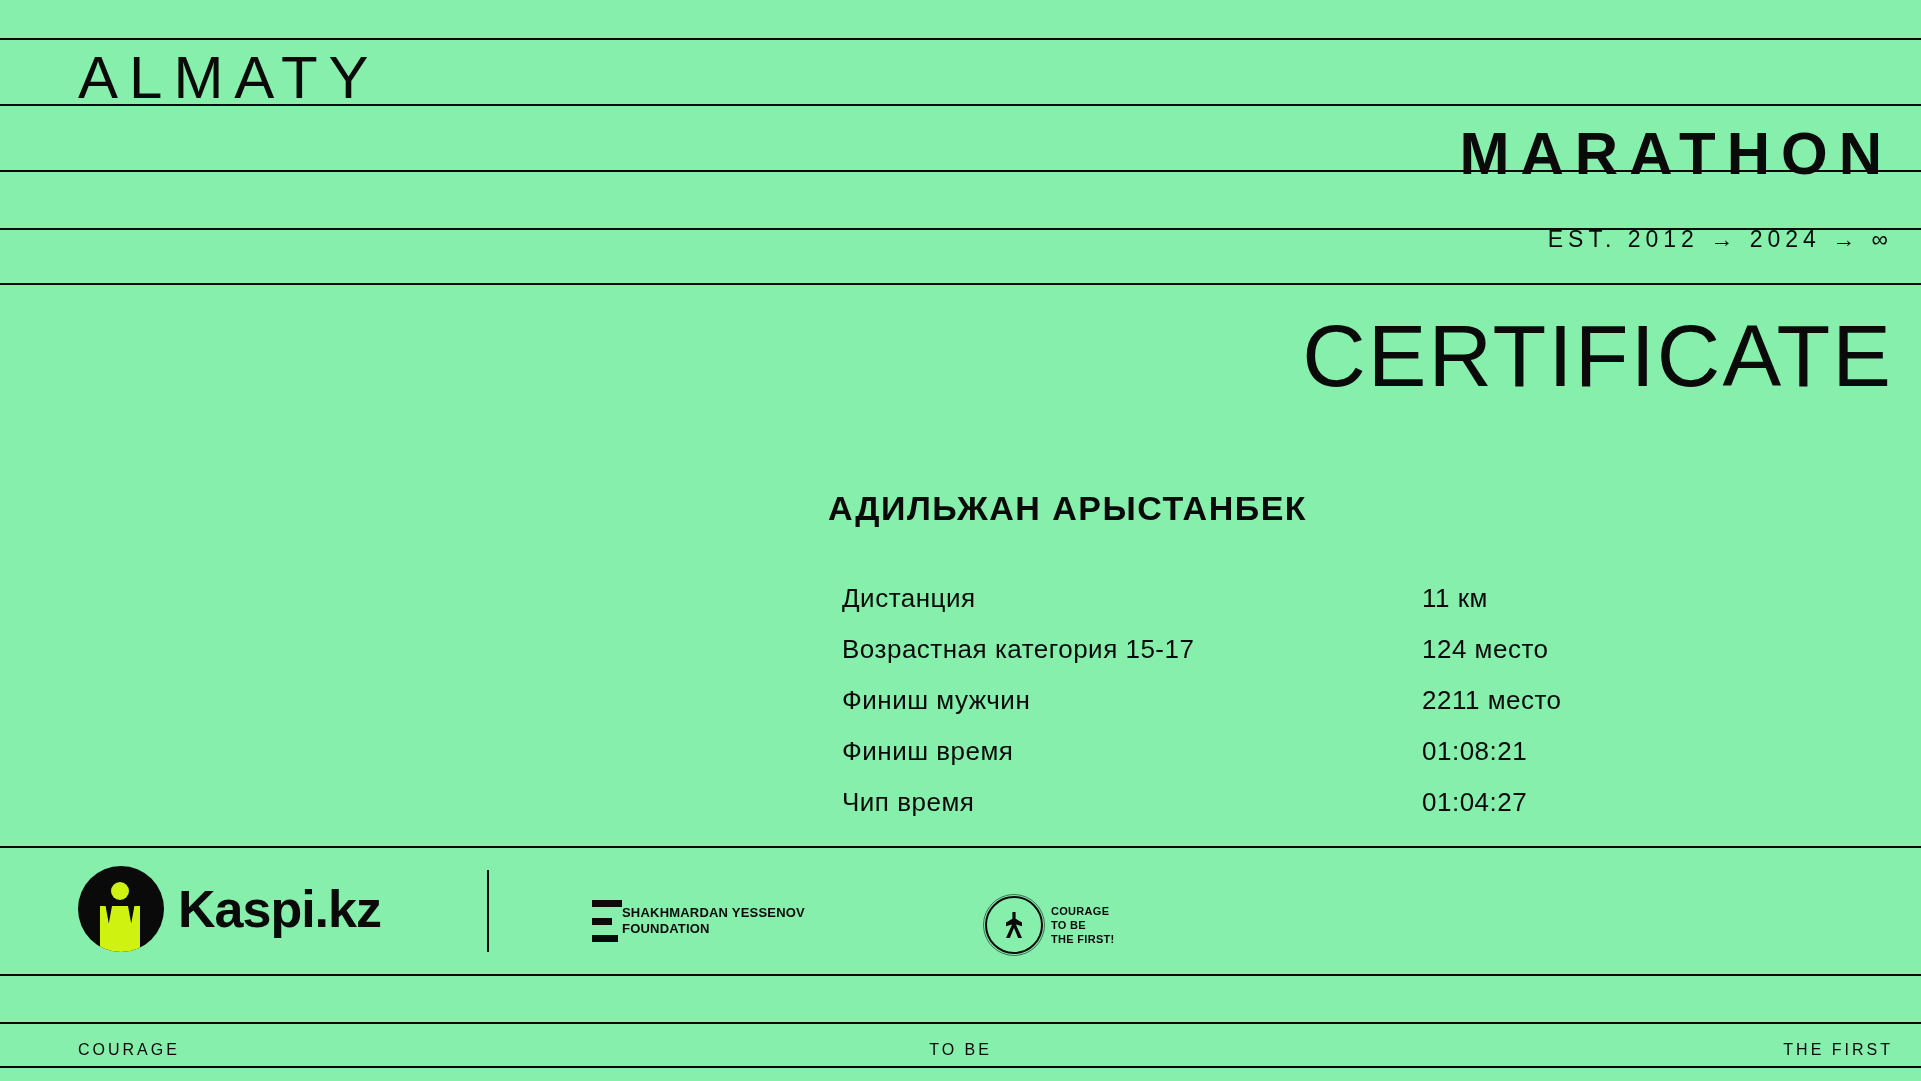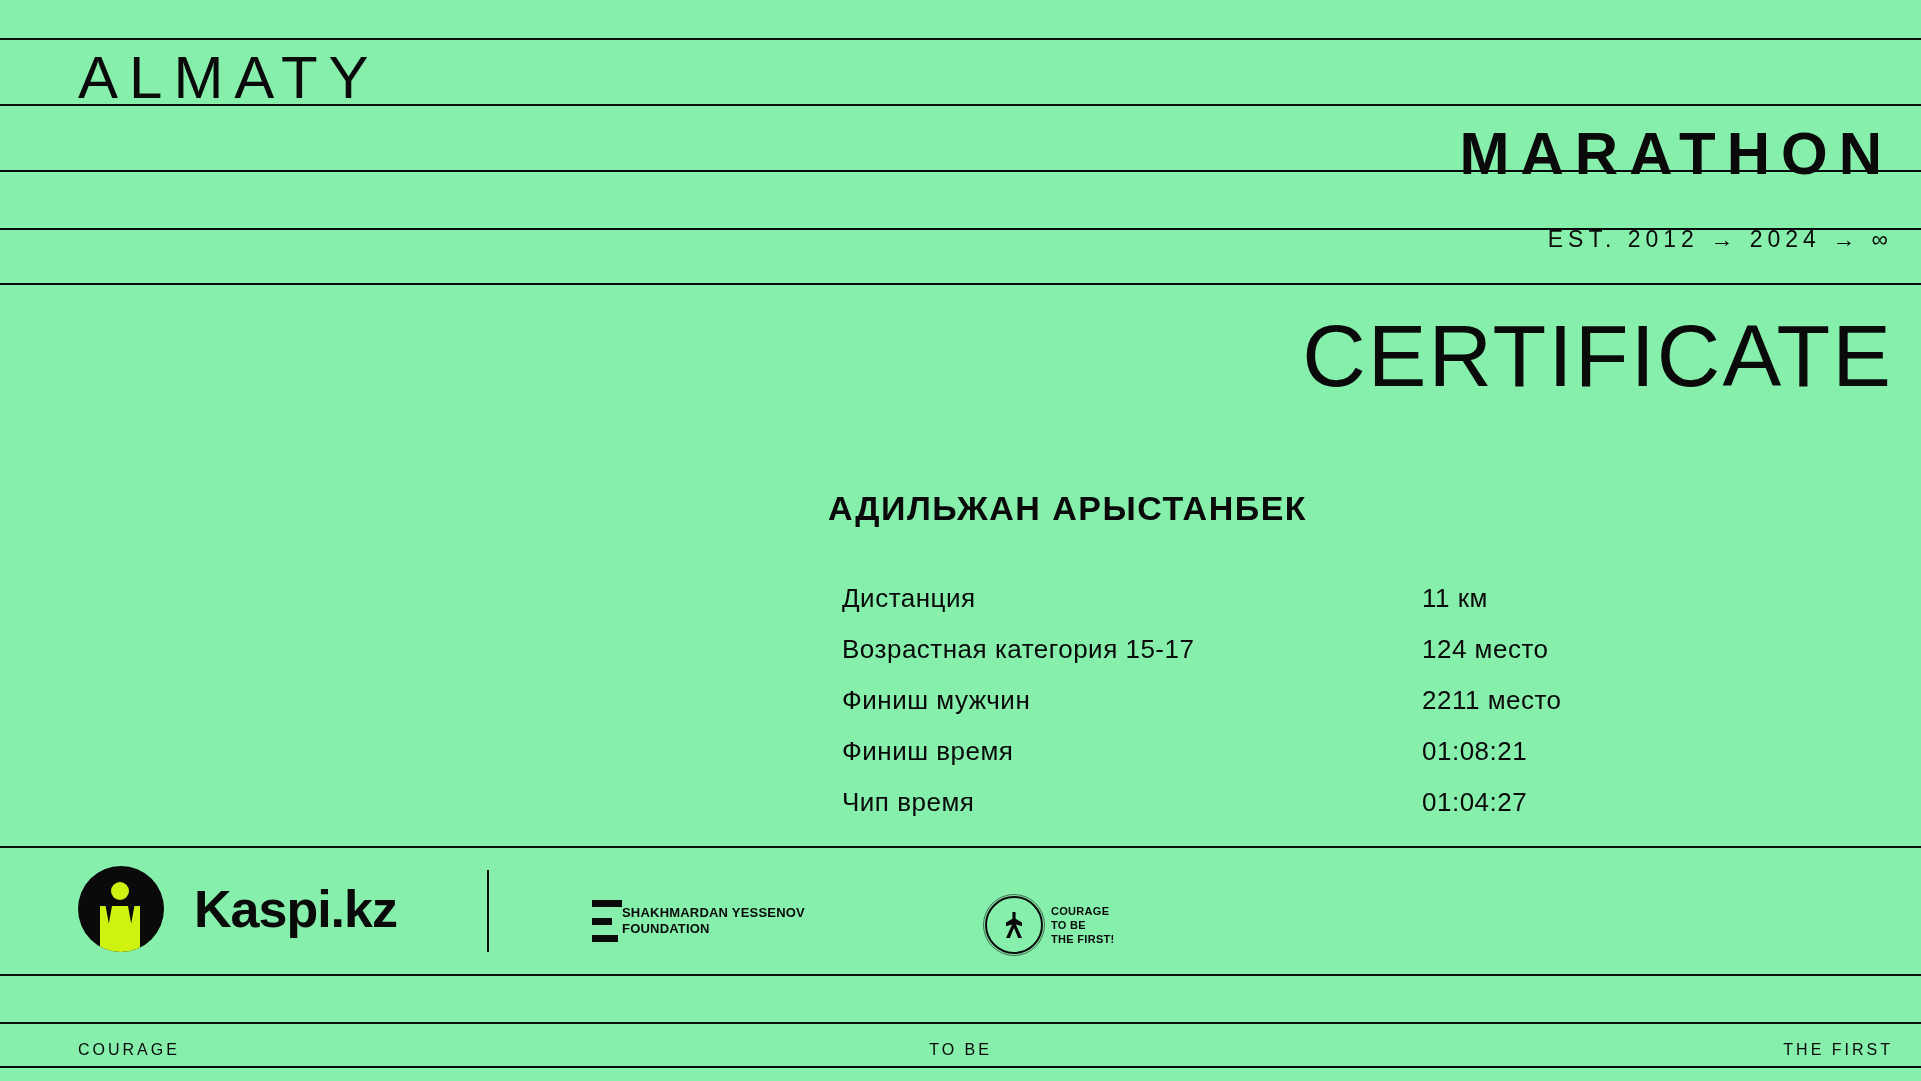--- a/index.html
+++ b/index.html
@@ -133,21 +133,21 @@
     height: 126px;
     display: flex;
     align-items: center;
   }
   .sp-kaspi {
     position: absolute;
     left: 78px;
     top: 18px;
     display: flex;
     align-items: center;
-    gap: 30px;
+    gap: 14px;
   }
   .kaspi-mark {
     width: 86px;
     height: 86px;
     border-radius: 50%;
     background: #0a0a0a;
     position: relative;
     overflow: hidden;
   }
   .kaspi-mark::before {

